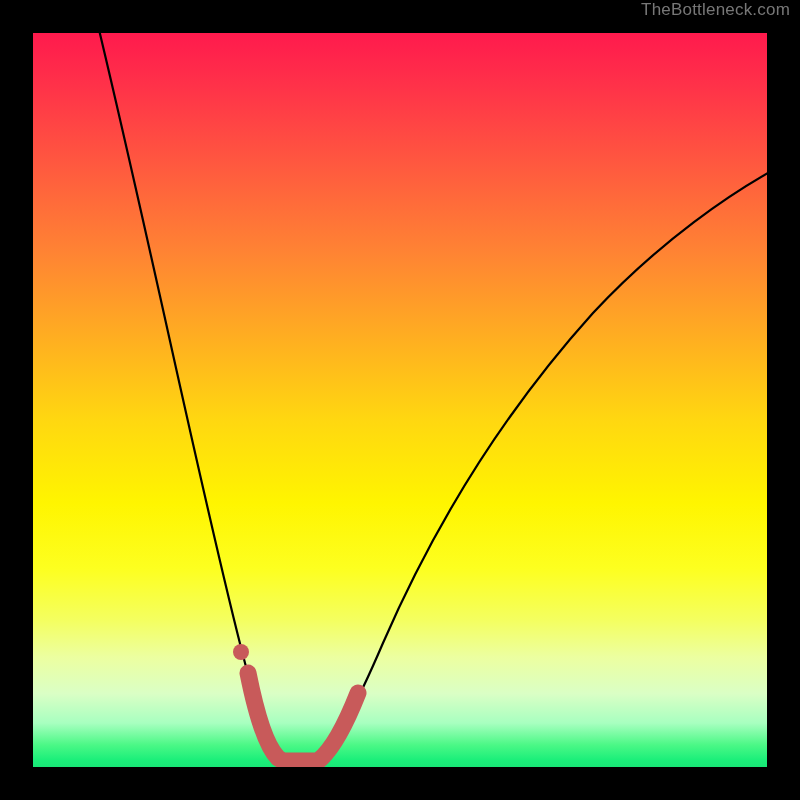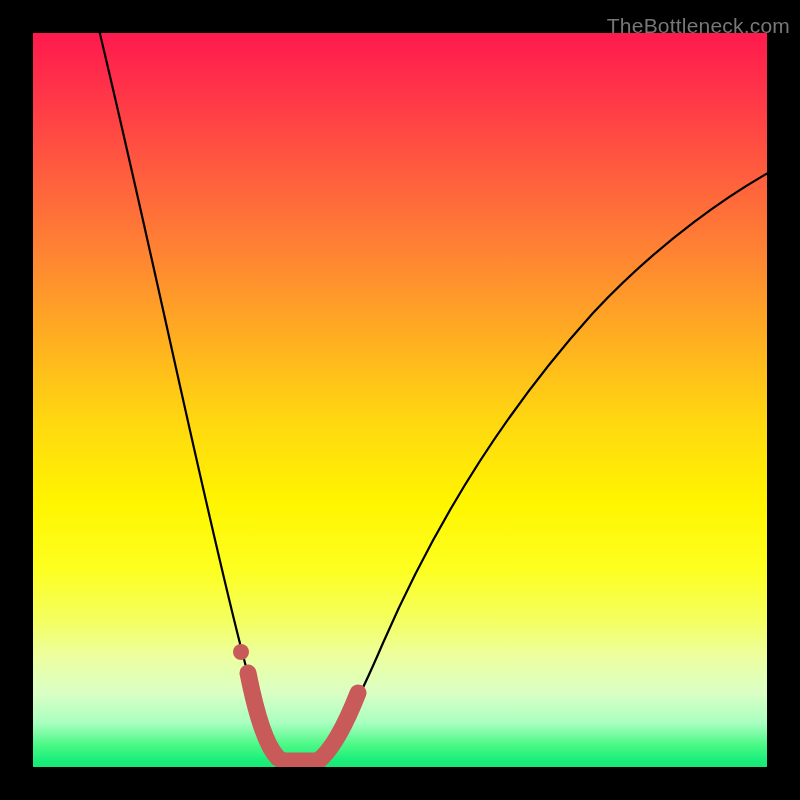--- a/index.html
+++ b/index.html
@@ -44,24 +44,24 @@
       #ecffa0 85%,
       #daffc5 90%,
       #a8ffc0 94%,
       #4bf886 97%,
       #1cef7a 99%,
       #18e776 100%
     );
   }
   .watermark {
     position: absolute;
-    top: 14px;
+    top: 0;
     right: 10px;
     color: #777;
-    font-size: 21px;
+    font-size: 17px;
     letter-spacing: 0.2px;
     font-weight: 500;
     user-select: none;
   }
   svg.curves {
     position: absolute;
     top: 0;
     left: 0;
   }
 </style>

